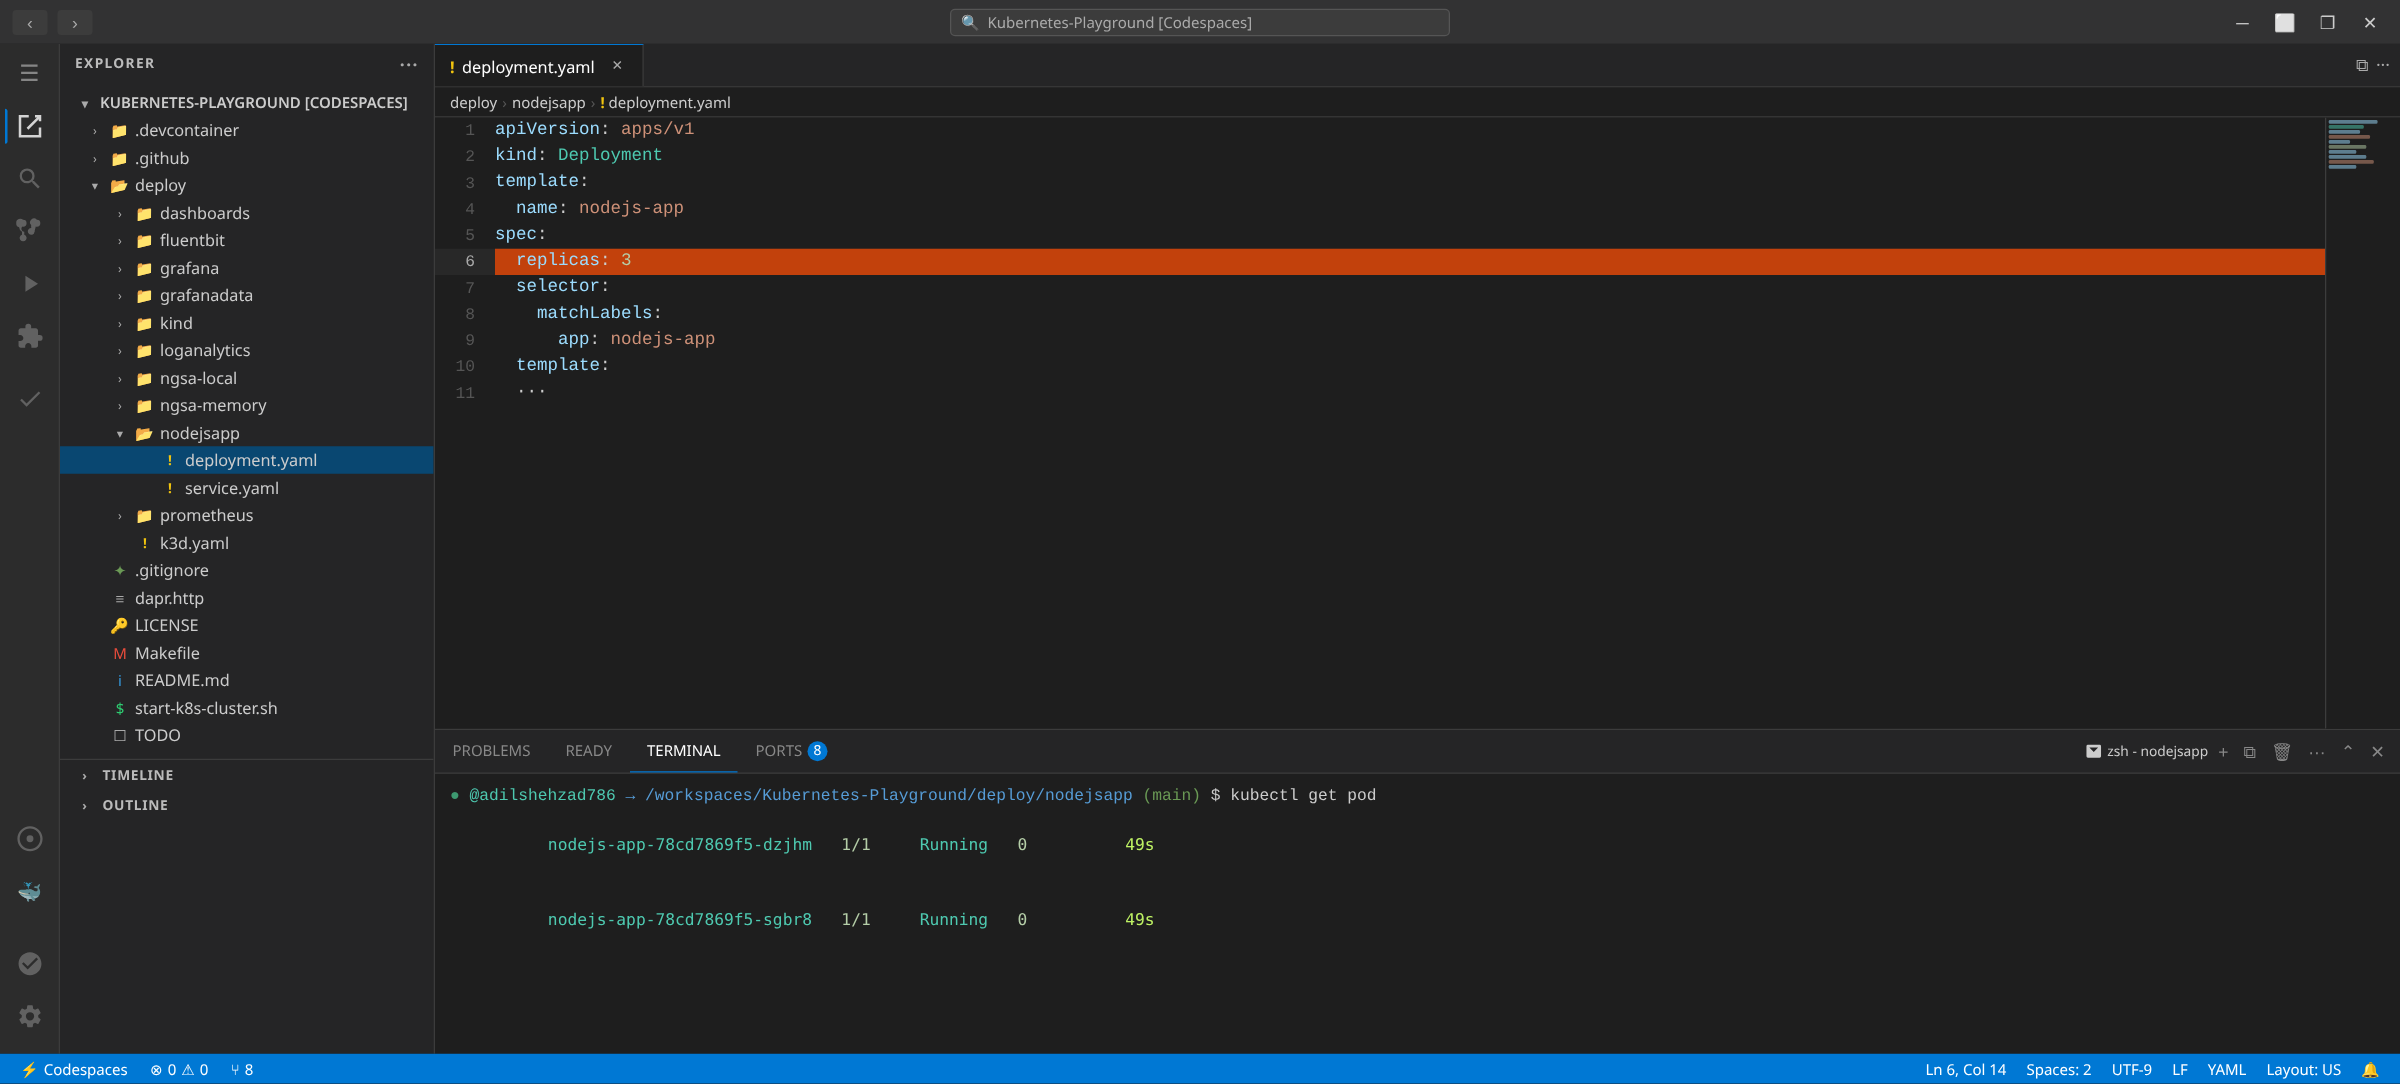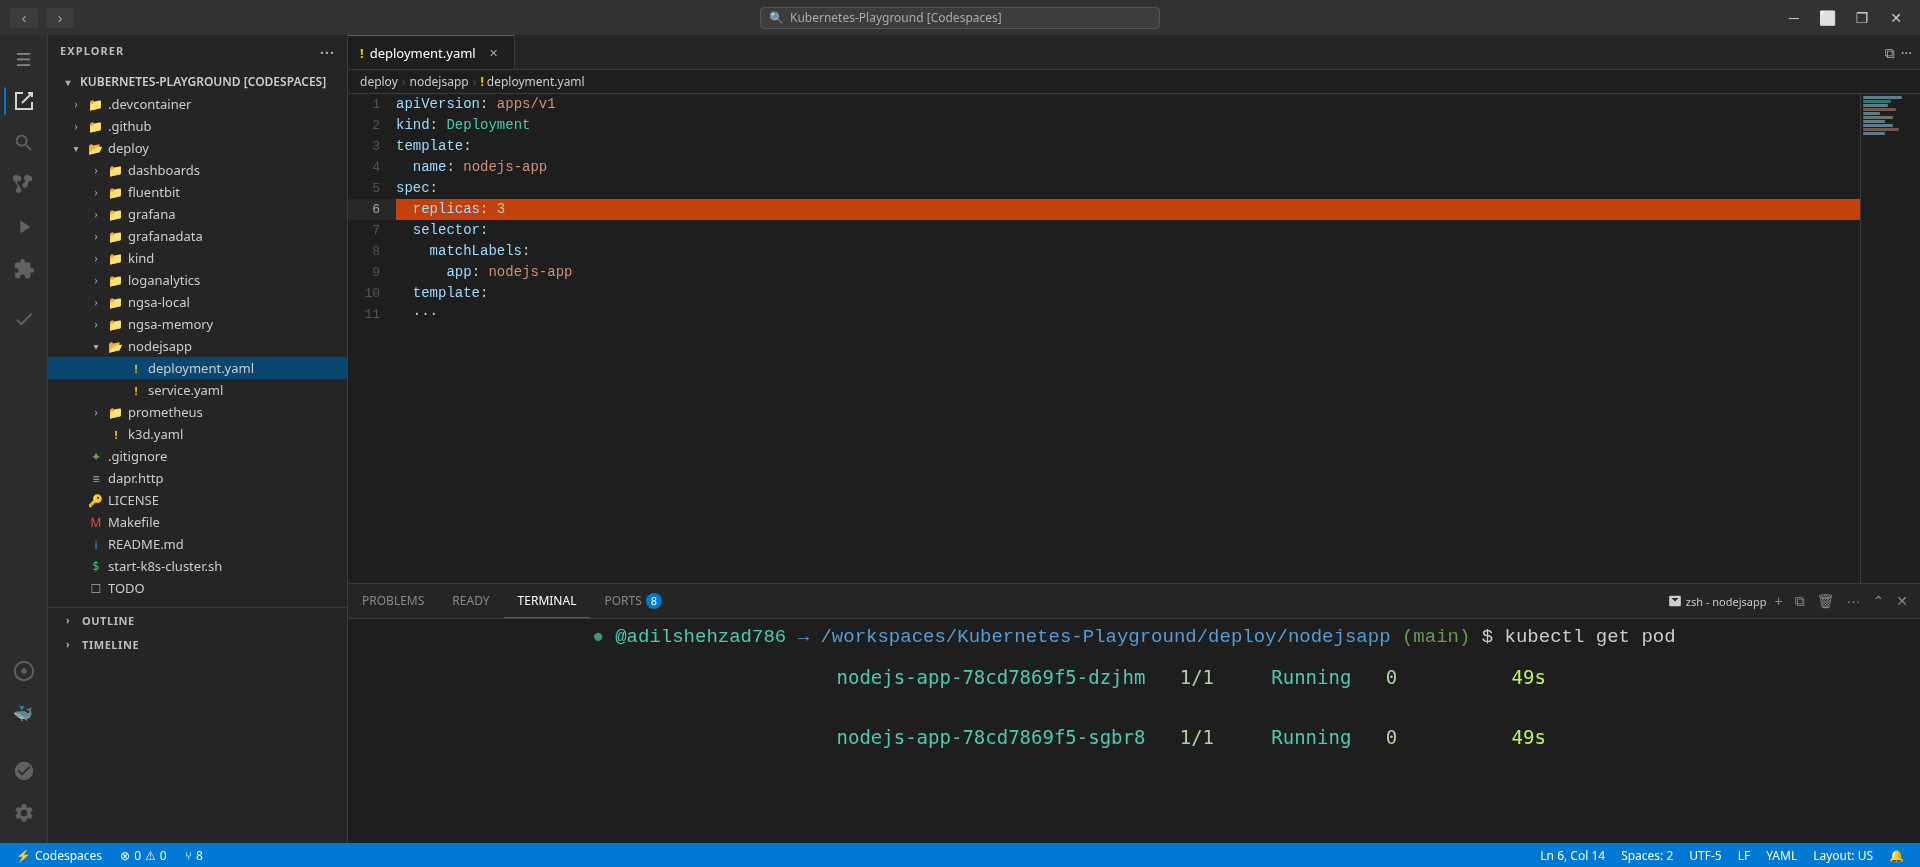--- a/index.html
+++ b/index.html
@@ -422,25 +422,24 @@
       gap: 4px;
       padding-right: 8px;
       color: #aaa;
       font-size: 13px;
     }
 
     .terminal {
       flex: 1;
       padding: 8px 12px;
       font-family: 'Consolas', 'Courier New', monospace;
-      font-size: 19px;
+      font-size: 13px;
       line-height: 20px;
       overflow-y: auto;
       color: #ccc;
-      text-align: center;
     }
     .terminal::-webkit-scrollbar { width: 6px; }
     .terminal::-webkit-scrollbar-thumb { background: #424242; }
 
     .term-prompt-user { color: #4ec9b0; }
     .term-prompt-arrow { color: #569cd6; }
     .term-prompt-path { color: #569cd6; }
     .term-prompt-branch { color: #6a9955; }
     .term-cmd { color: #ccc; }
     .term-header { color: #ccc; font-weight: bold; }
@@ -756,25 +755,25 @@
         <div class="tree-item-inner">
           <span class="chevron empty"></span>
           <span class="file-icon" style="color:#aaa;">☐</span>
           <span>TODO</span>
         </div>
       </div>
 
       <div style="margin-top: 8px; border-top: 1px solid #3c3c3c;">
         <div class="section-header">
           <span class="chevron closed"></span>
+          <span>TIMELINE</span>
+        </div>
+        <div class="section-header">
+          <span class="chevron closed"></span>
           <span>OUTLINE</span>
-        </div>
-        <div class="section-header">
-          <span class="chevron closed"></span>
-          <span>TIMELINE</span>
         </div>
       </div>
     </div>
   </div>
 
   <div class="editor-area">
 
     <div class="tab-bar">
       <div class="tab active">
         <span style="color:#f1c40f; font-weight:bold; font-size:13px;">!</span>
@@ -951,21 +950,21 @@
     </div>
   </div>
   <div class="statusbar-right">
     <div class="statusbar-item">
       <span>Ln 6, Col 14</span>
     </div>
     <div class="statusbar-item">
       <span>Spaces: 2</span>
     </div>
     <div class="statusbar-item">
-      <span>UTF-5</span>
+      <span>UTF-9</span>
     </div>
     <div class="statusbar-item">
       <span>LF</span>
     </div>
     <div class="statusbar-item">
       <span>YAML</span>
     </div>
     <div class="statusbar-item">
       <span>Layout: US</span>
     </div>

